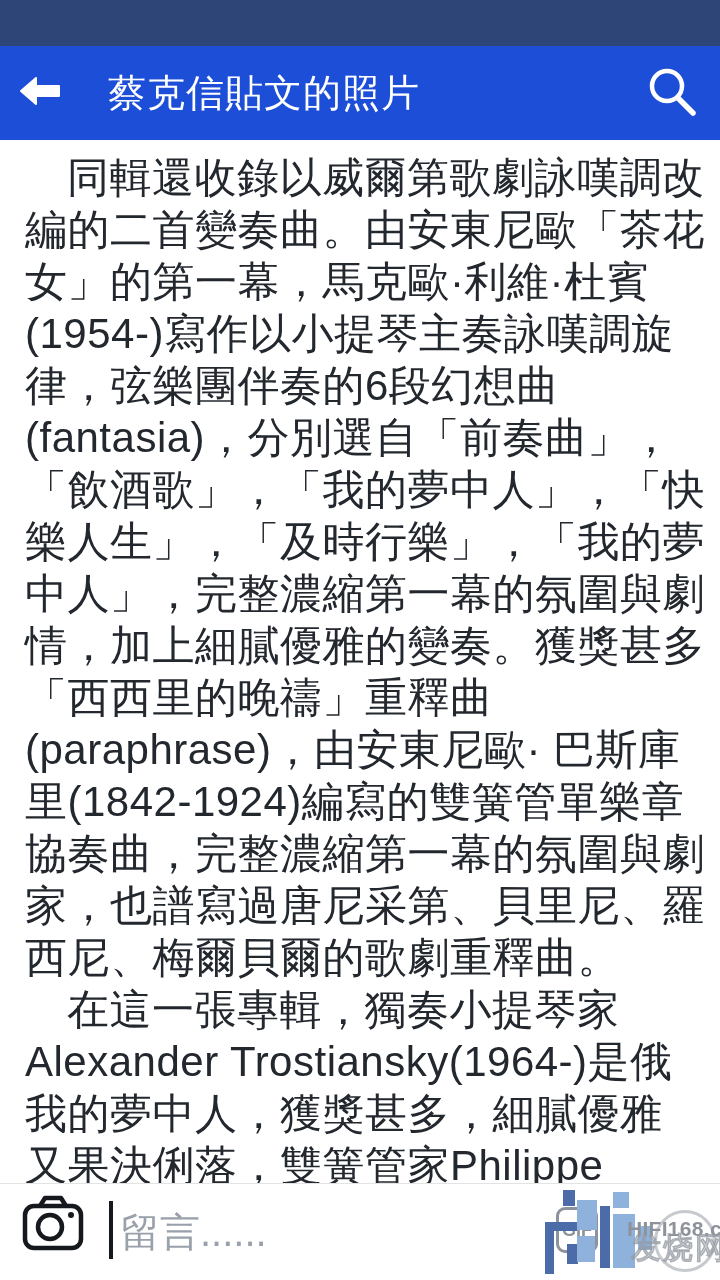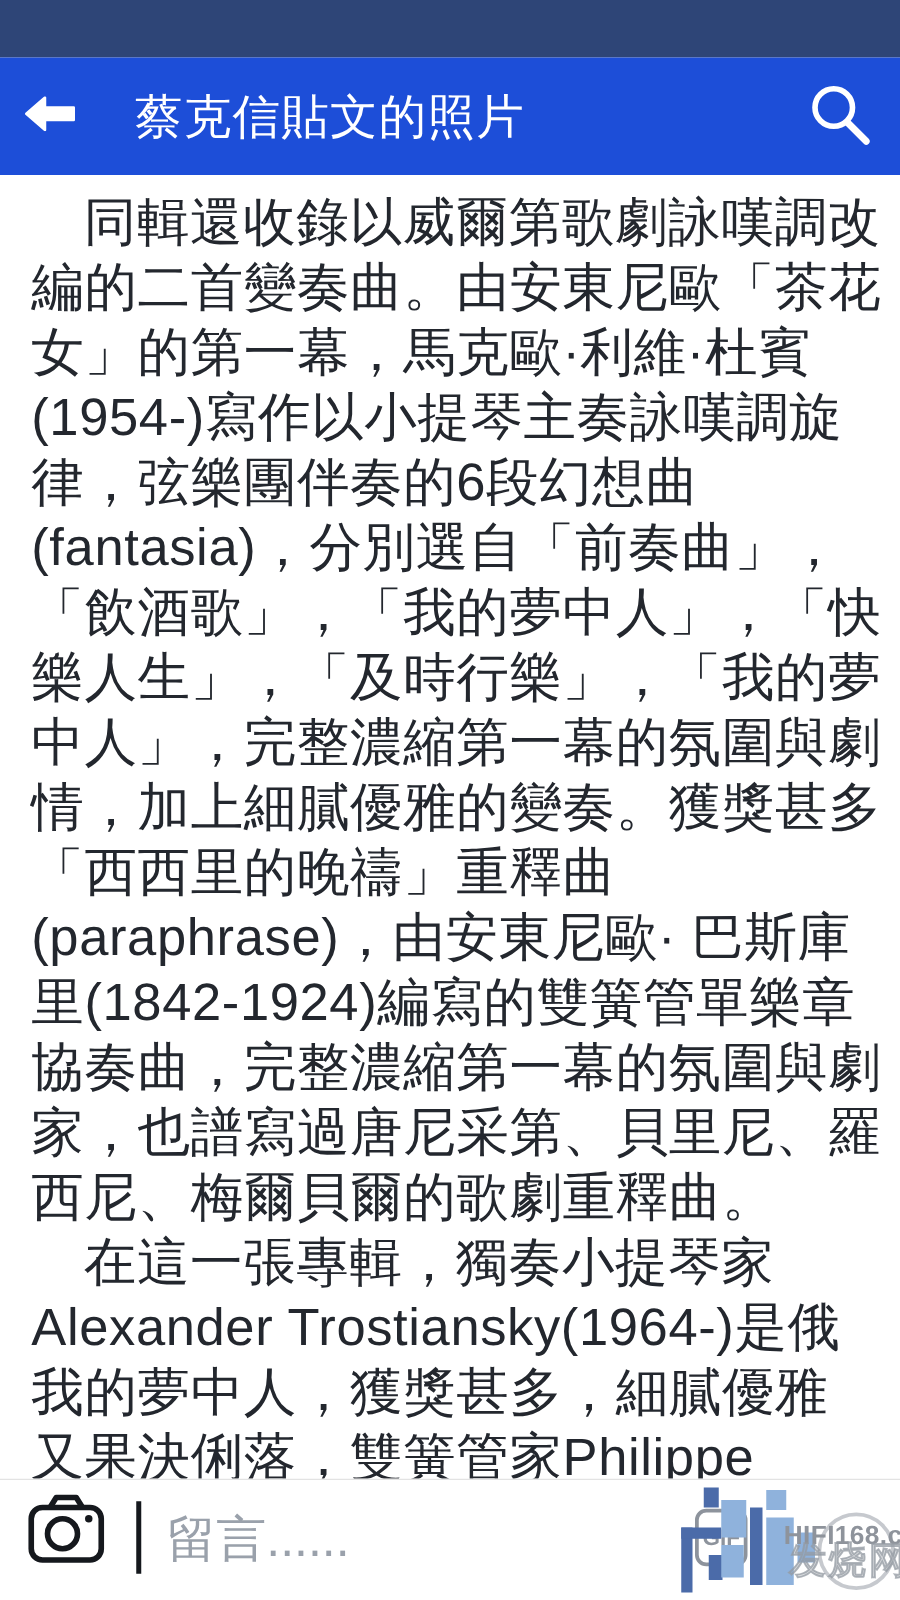--- a/index.html
+++ b/index.html
@@ -62,21 +62,20 @@
   }
   .text-cursor {
     position: absolute; left: 109px; top: 17px; width: 4px; height: 58px;
     background: #15181d;
   }
   .comment-input {
     position: absolute; left: 120px; top: 22px; width: 420px; height: 56px;
     font-size: 40px; line-height: 52px; color: #9aa1ab;
     background: transparent; border: none; outline: none;
     font-family: "Liberation Sans", "DejaVu Sans", sans-serif;
-    margin-left: 13px;
   }
   .gif-btn {
     position: absolute; left: 556px; top: 23px; width: 42px; height: 46px;
     border: 3px solid #8d939c; border-radius: 9px;
     color: #8d939c; font-size: 18px; font-weight: bold;
     display: flex; align-items: center; justify-content: center;
     cursor: pointer; z-index: 1;
   }
 
   

